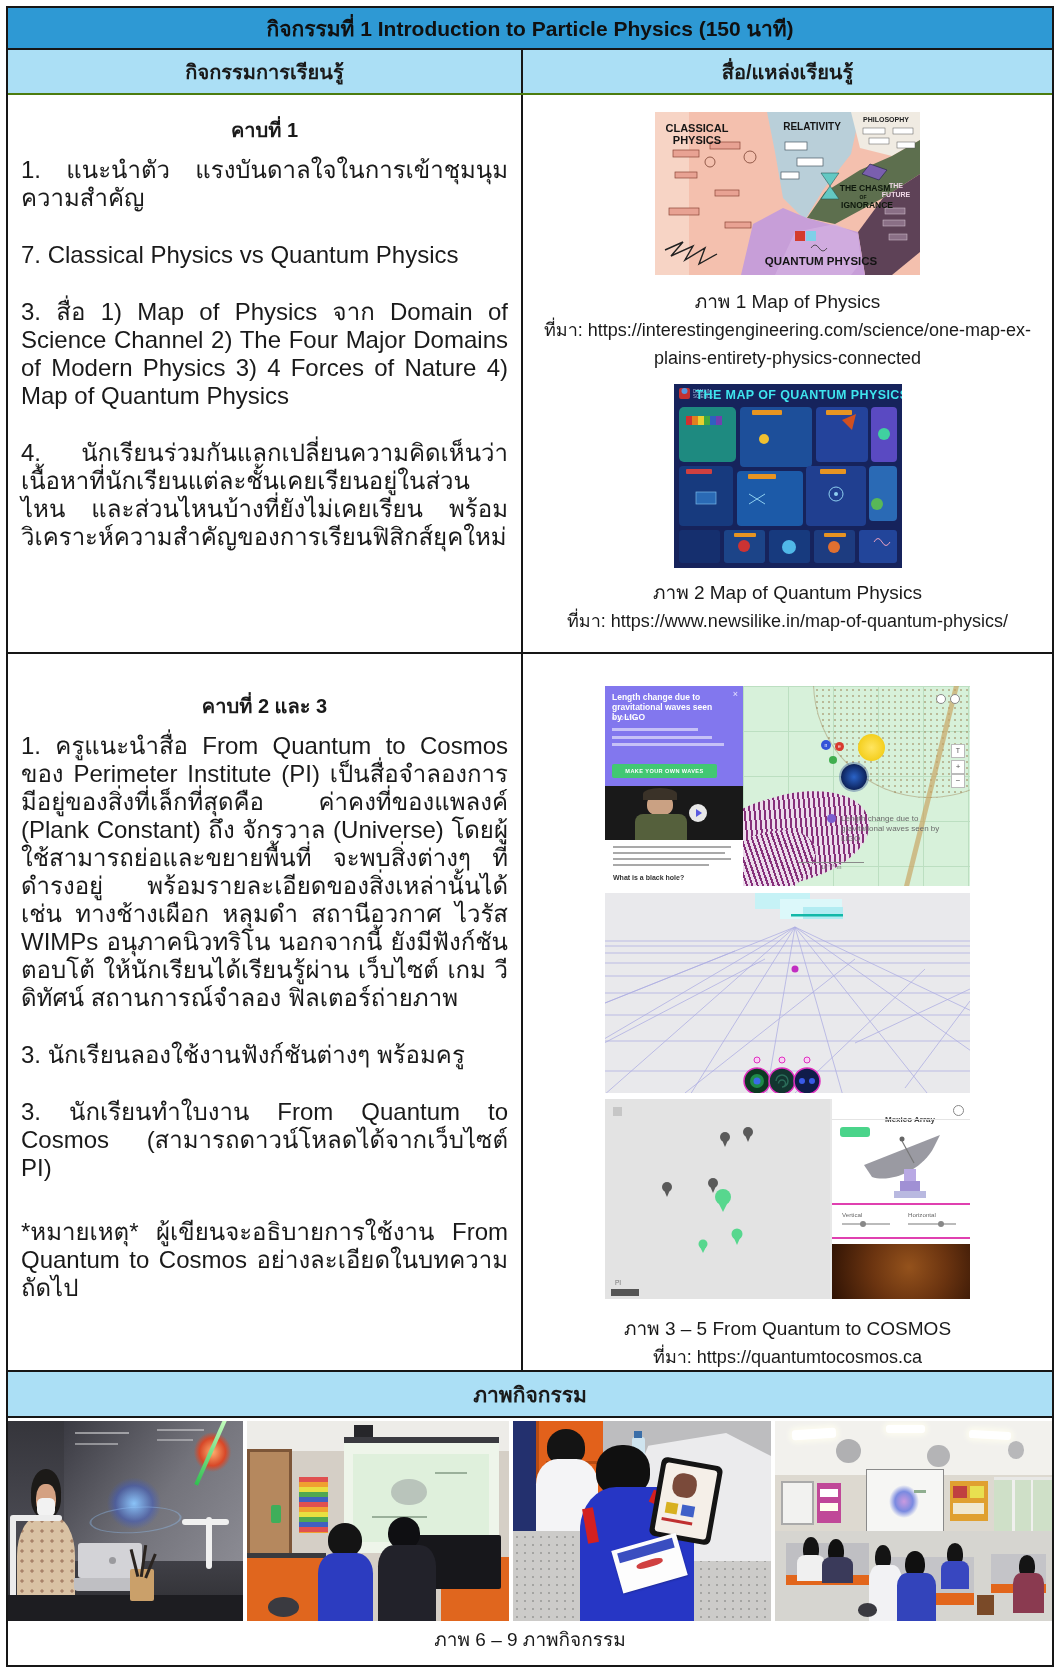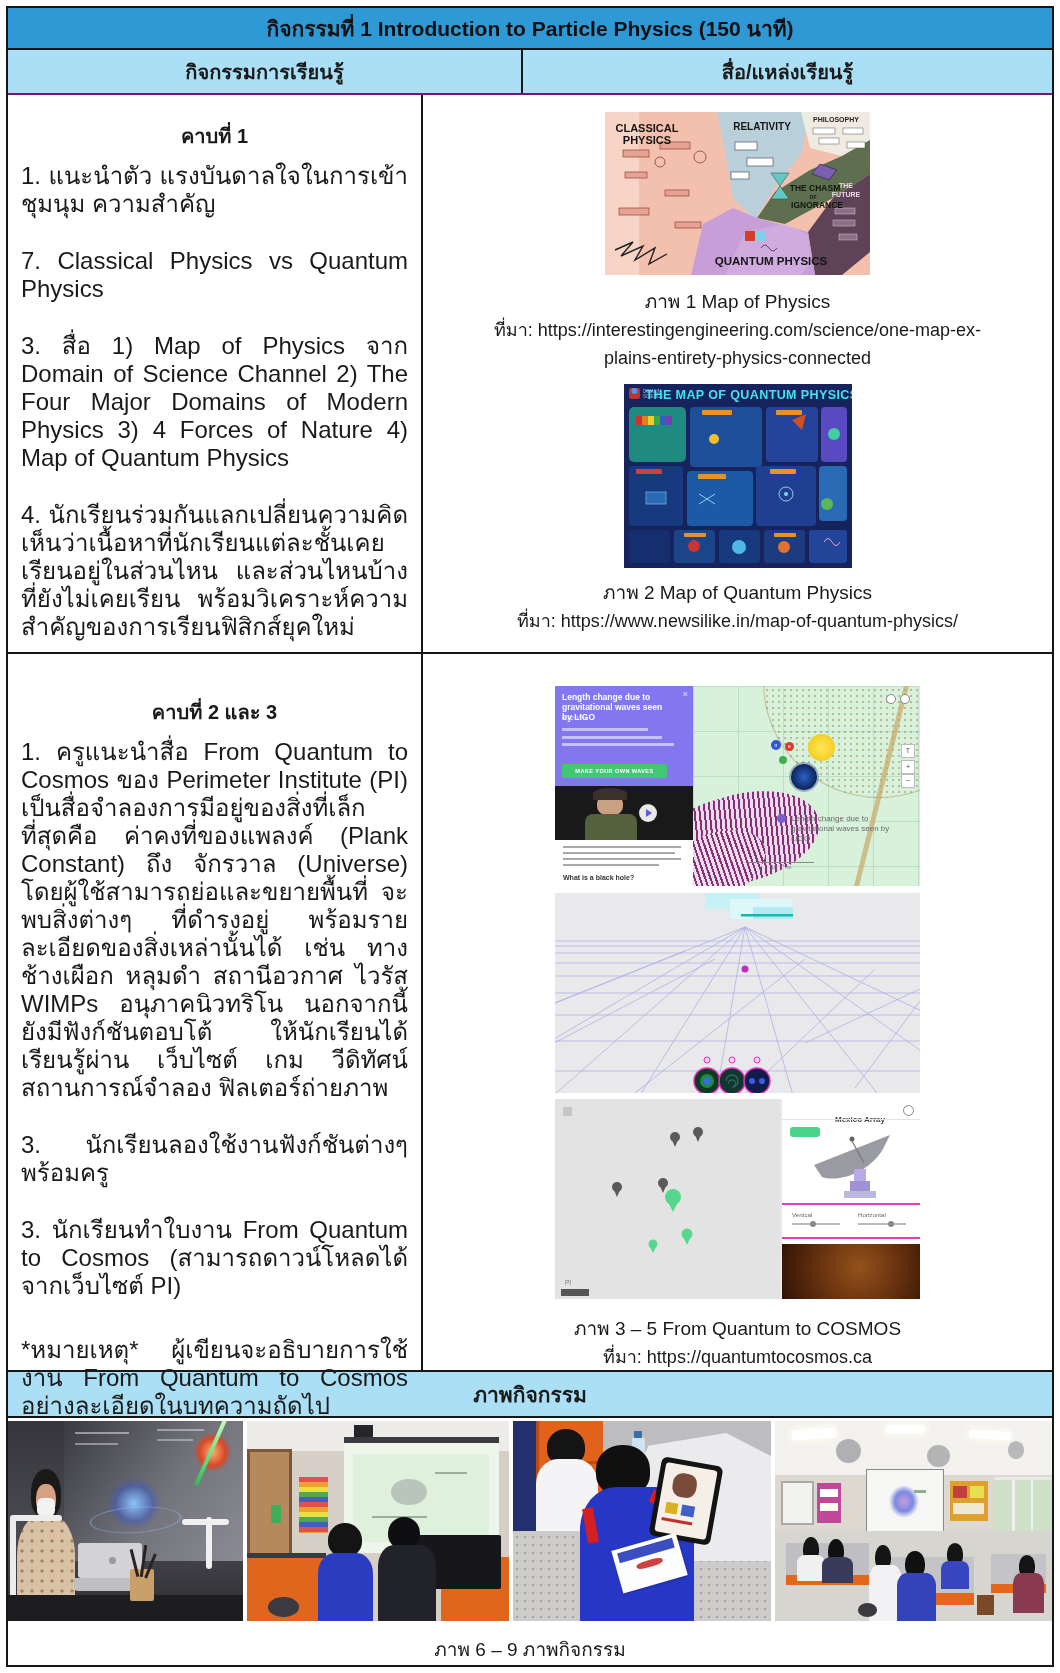--- a/index.html
+++ b/index.html
@@ -1,26 +1,26 @@
 <!DOCTYPE html>
 <html><head>
 <meta charset="utf-8">
 <style>
   html,body{margin:0;padding:0;background:#ffffff;}
   .page{position:relative;width:1060px;height:1673px;background:#fff;
         font-family:"Liberation Sans","DejaVu Sans",sans-serif;color:#1a1a1a;overflow:hidden;}
   .tbl{position:absolute;left:6px;top:6px;width:1044px;height:1657px;border:2px solid #161616;box-sizing:content-box;}
   .title-row{height:40px;background:#2e99d4;border-bottom:2px solid #161616;
              display:flex;align-items:center;justify-content:center;font-weight:bold;font-size:21px;color:#101010;}
-  .head-row{height:43px;background:#abdff5;border-bottom:2px solid #701a75;display:flex;}
+  .head-row{height:43px;background:#abdff5;border-bottom:2px solid #4d7c0f;display:flex;}
   .hcell{display:flex;align-items:center;justify-content:center;font-weight:bold;font-size:20px;}
   .hcell.l{width:515px;border-right:2px solid #161616;box-sizing:border-box;}
   .hcell.r{flex:1;}
   .brow{display:flex;border-bottom:2px solid #161616;}
-  .brow .cl{width:415px;border-right:2px solid #161616;box-sizing:border-box;padding:12px 13px;}
+  .brow .cl{width:515px;border-right:2px solid #161616;box-sizing:border-box;padding:6px 13px;}
   .brow .cr{flex:1;position:relative;}
   .row1{height:557px;}
   .row2{height:716px;}
   .band{height:44px;background:#abdff5;border-bottom:2px solid #161616;
         display:flex;align-items:center;justify-content:center;font-weight:bold;font-size:21px;}
   .cl h3{margin:13px 0 10px;text-align:center;font-size:20px;}
   .cl p{margin:0 0 29px;font-size:24px;line-height:28px;text-align:justify;}
   .cl p.note{margin-top:36px;}
   .figwrap{text-align:center;}
   .figcap{font-size:19px;text-align:center;margin-top:11px;}
@@ -47,21 +47,21 @@
   .scalebar{position:absolute;left:55px;top:176px;width:66px;border-top:1px solid #8a8a8a;font-size:6px;color:#777;text-align:center;}
   .mexico-right{position:absolute;left:225px;top:0;width:140px;height:200px;background:#fff;border-left:2px solid #e8e8e8;}
   .mex-title{position:absolute;left:9px;top:16px;font-size:8px;font-weight:bold;color:#444;margin-left:44px;}
   .mex-slider-label{font-size:6.2px;color:#666;}
   .cmb{position:absolute;left:0;bottom:0;width:140px;height:55px;
        background:radial-gradient(circle at 55% 42%,#94521c 0%,#6b3410 45%,#2e1204 100%);}
   
   .photostrip{display:flex;gap:4px;height:200px;margin-top:3px;}
   .photo{position:relative;height:200px;overflow:hidden;flex:none;}
   .abs{position:absolute;}
-  .photocap{font-size:19px;text-align:center;margin-top:13px;}
+  .photocap{font-size:19px;text-align:center;margin-top:3px;}
 </style>
 </head>
 <body>
 
 <div class="page">
  <div class="tbl">
 
   <div class="title-row">
     <span>กิจกรรมที่ 1 Introduction to Particle Physics (150 นาที)</span>
   </div>

